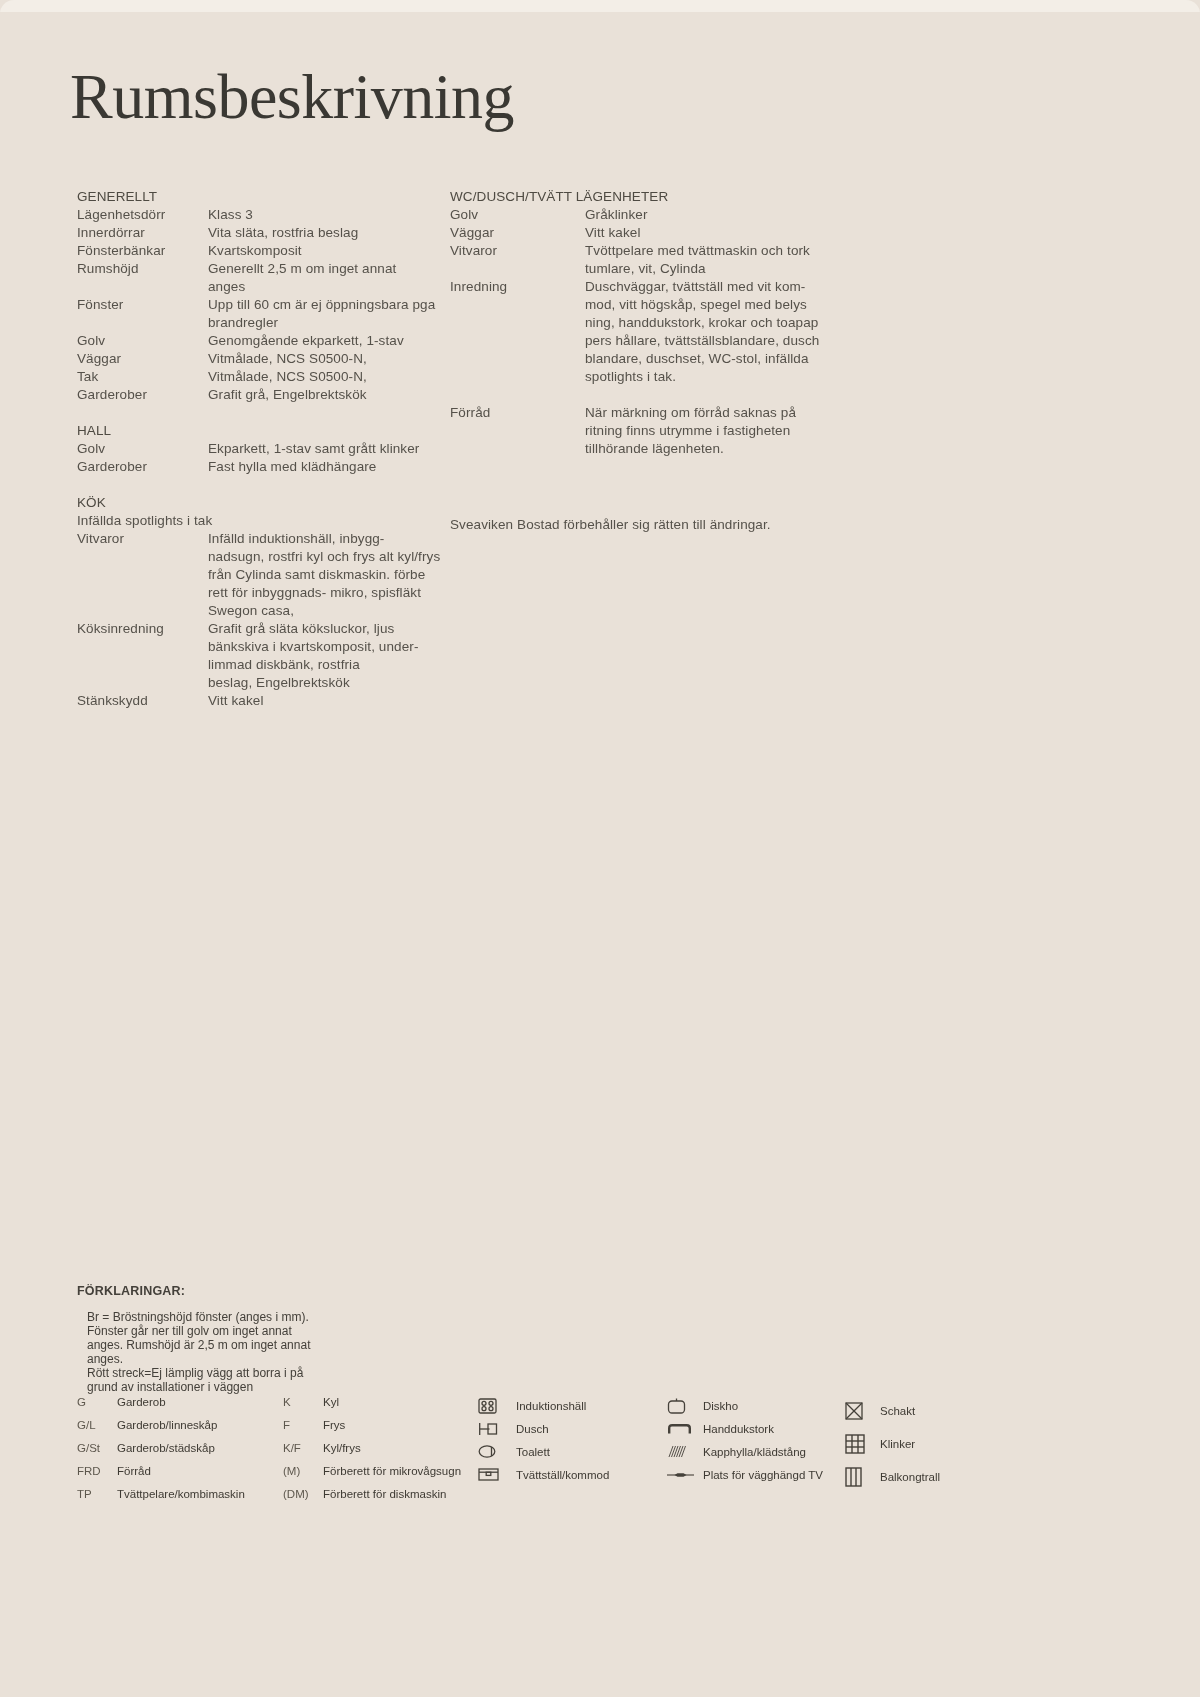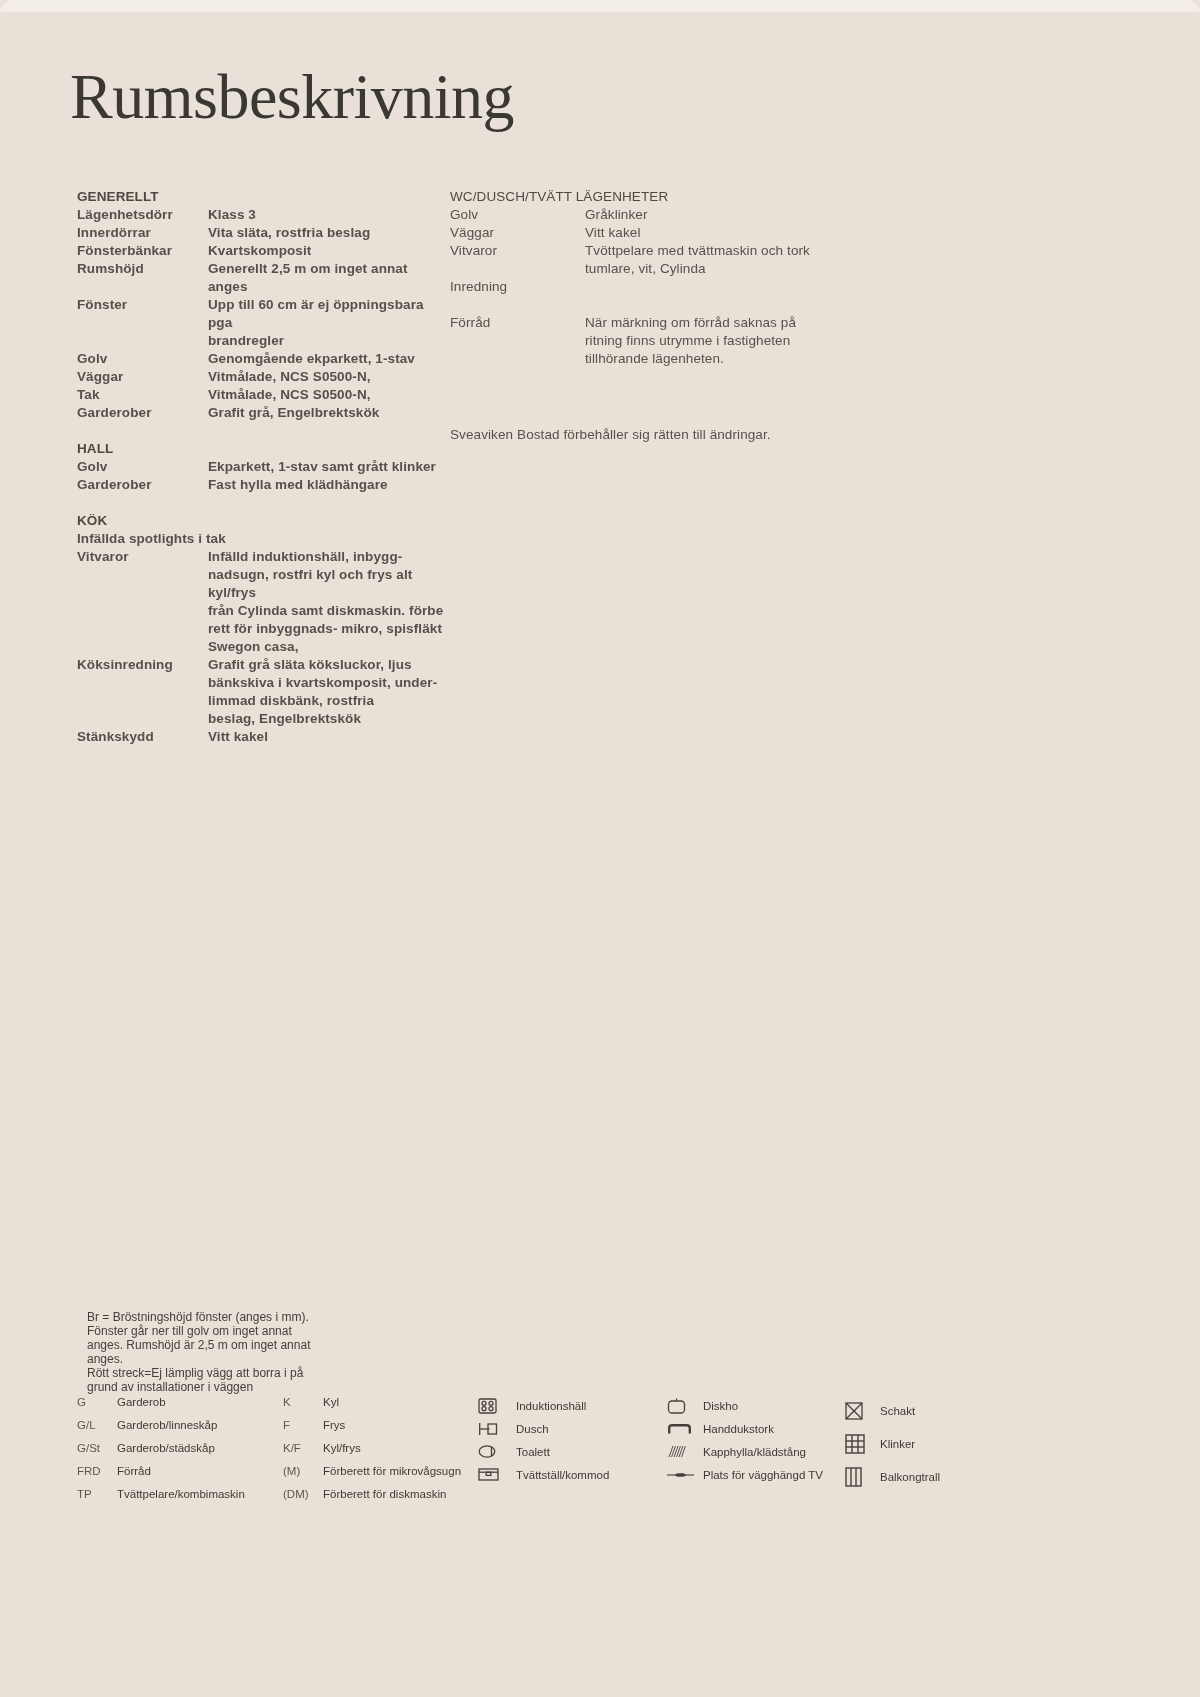--- a/index.html
+++ b/index.html
@@ -9,21 +9,21 @@
     background:#e9e1d8; overflow:hidden;
     font-family:"Liberation Sans", sans-serif; color:#55514a;border-radius:14px;
   }
   .top-strip { position:absolute; top:0; left:0; right:0; height:12px; background:#f3eee7; }
   .page-title {
     position:absolute; left:70px; top:60px;
     font-family:"Liberation Serif", serif; font-size:64px; font-weight:400;
     color:#3a3833; letter-spacing:-0.5px;
   }
   .col { position:absolute; font-size:13.5px; line-height:18px; letter-spacing:0.1px; }
-  .col-left  { left:77px;  top:188px; width:372px;font-weight:bold; }
+  .col-left  { left:77px;  top:188px; width:372px; }
   .col-right { left:450px; top:188px; width:420px; }
   .spec-section { margin-bottom:18px; }
   .section-heading { color:#4e4a42; }
   .spec-row { display:flex; align-items:flex-start; }
   .col-left  .spec-label { width:131px; flex:none; }
   .col-right .spec-label { width:135px; flex:none; }
   .spec-label.wide { width:auto; flex:none; }
   .spec-value { flex:1; white-space:pre-line; }
   .gap-above { margin-top:18px; }
   .col-note { margin-top:58px; font-size:13.5px; }
@@ -156,33 +156,40 @@
             <div class="spec-label">Väggar</div>
             <div class="spec-value">Vitt kakel</div>
           </div>
           <div class="spec-row">
             <div class="spec-label">Vitvaror</div>
             <div class="spec-value">Tvöttpelare med tvättmaskin och tork
 tumlare, vit, Cylinda</div>
           </div>
           <div class="spec-row">
             <div class="spec-label">Inredning</div>
+            <div class="spec-value">Duschväggar, tvättställ med vit kom-
+mod, vitt högskåp, spegel med belys
+ning, handdukstork, krokar och toapap
+pers hållare, tvättställsblandare, dusch
+blandare, duschset, WC-stol, infällda
+spotlights i tak.</div>
           </div>
           <div class="spec-row gap-above">
             <div class="spec-label">Förråd</div>
             <div class="spec-value">När märkning om förråd saknas på
 ritning finns utrymme i fastigheten
 tillhörande lägenheten.</div>
           </div>
         </div>
       </div>
     <div class="col-note">Sveaviken Bostad förbehåller sig rätten till ändringar.</div>
   </div>
 
   <div class="legend">
+    <div class="legend-heading">FÖRKLARINGAR:</div>
     <div class="legend-notes">Br = Bröstningshöjd fönster (anges i mm).
 Fönster går ner till golv om inget annat
 anges. Rumshöjd är 2,5 m om inget annat
 anges.
 Rött streck=Ej lämplig vägg att borra i på
 grund av installationer i väggen</div>
     <div class="abbr-col abbr-col-0" id="abbr-col-0">
         <div class="abbr-row">
           <span class="abbr-key">G</span>
           <span class="abbr-label">Garderob</span>

